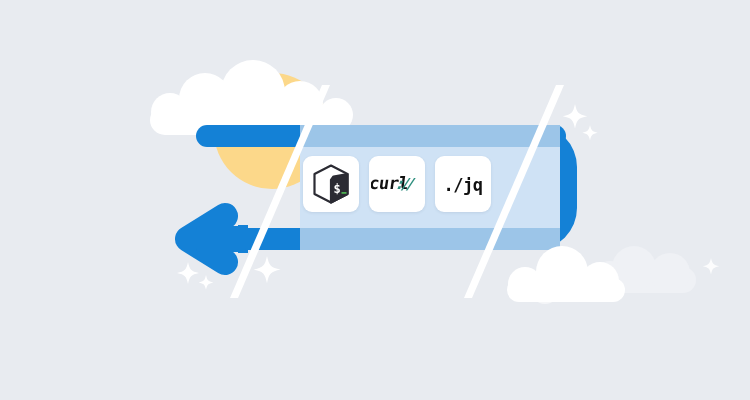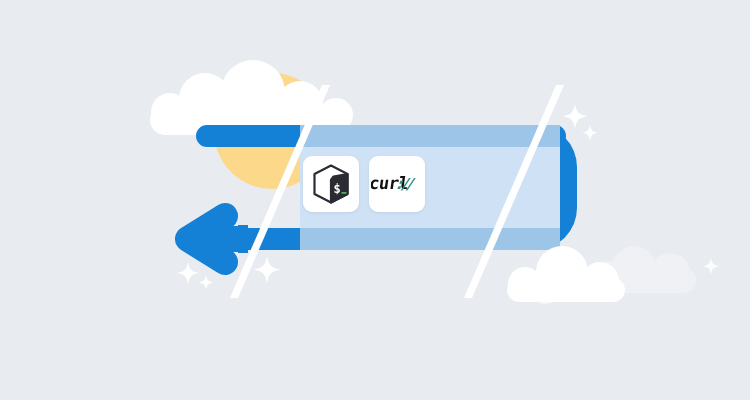--- a/index.html
+++ b/index.html
@@ -188,16 +188,21 @@
       </svg>
     </div>
 
     <div class="tile">
       <svg width="52" height="24" viewBox="0 0 52 24" xmlns="http://www.w3.org/2000/svg">
         <text class="jq-text" x="0" y="17" font-family="DejaVu Sans, sans-serif" font-size="15" fill="#1b3a52" letter-spacing="-0.3" transform="skewX(-8)">curl</text>
         <text x="31" y="17" font-family="DejaVu Sans, sans-serif" font-size="15" font-weight="bold" fill="#2f8f7f" letter-spacing="-0.5" transform="skewX(-20)">://</text>
       </svg>
     </div>
 
+    <div class="tile">
+      <svg width="48" height="26" viewBox="0 0 48 26" xmlns="http://www.w3.org/2000/svg">
+        <text class="jq-text" x="24" y="20" text-anchor="middle">./jq</text>
+      </svg>
+    </div>
 
   </div>
 
 </div>
 
 </body></html>

